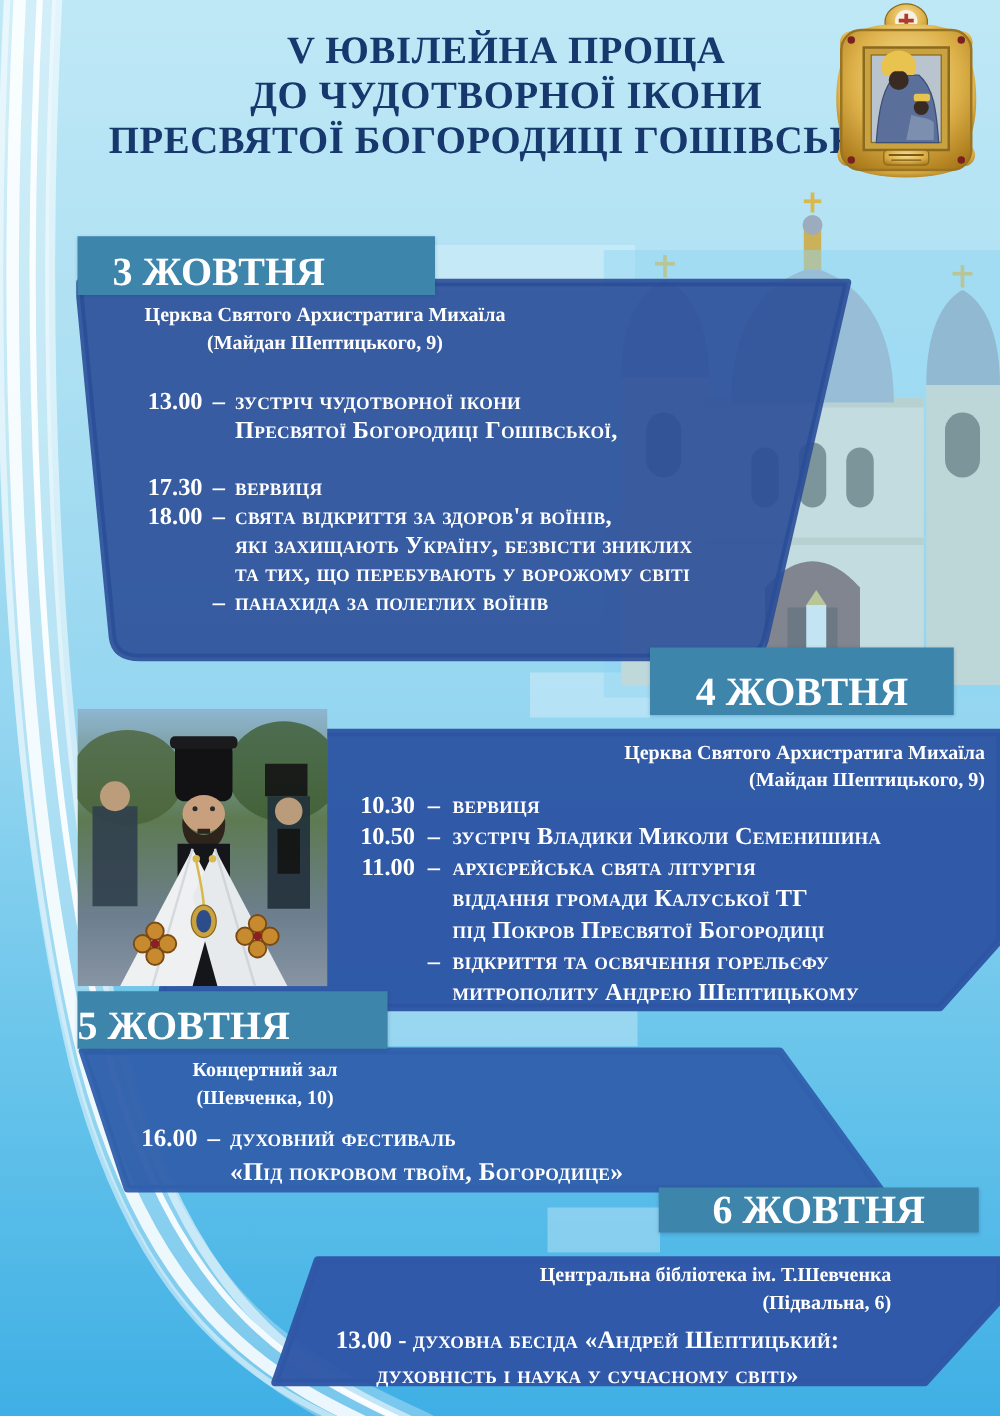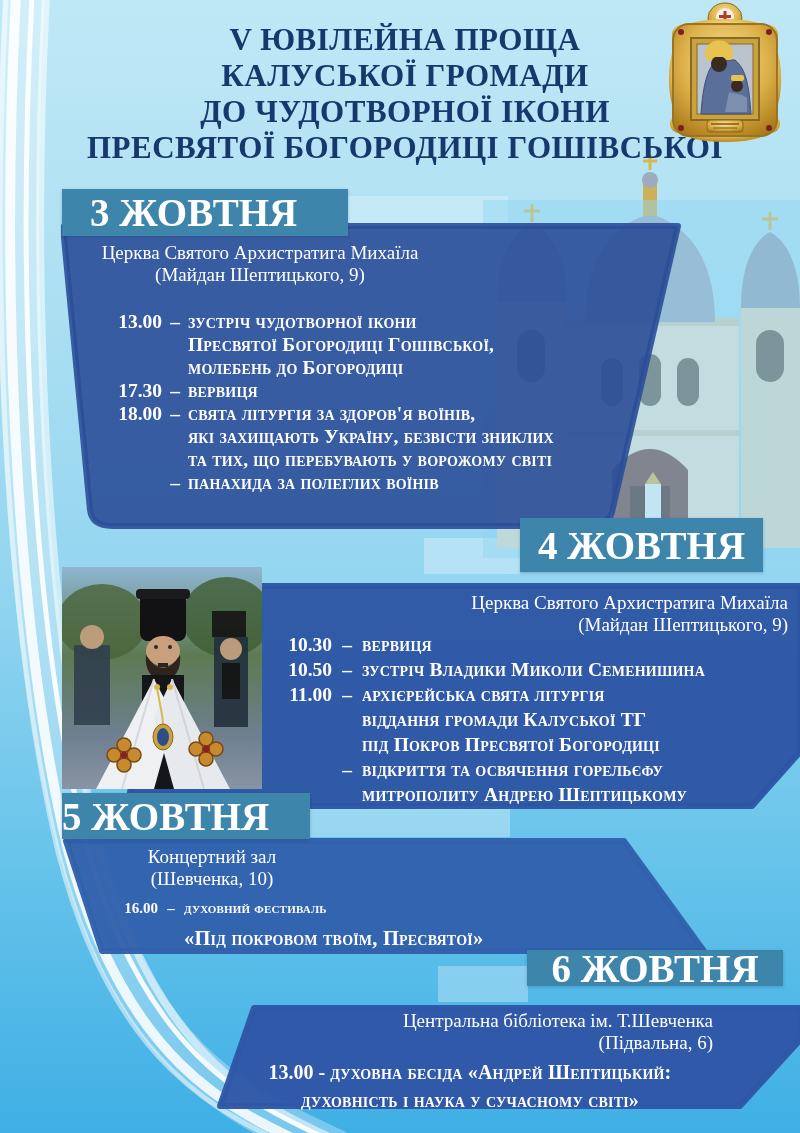--- a/index.html
+++ b/index.html
@@ -7,28 +7,28 @@
     position:relative;width:800px;height:1133px;overflow:hidden;
     font-family:"Liberation Serif","DejaVu Serif",serif;
     background:linear-gradient(180deg,#bfe8f6 0%,#abdff2 28%,#93d5f0 52%,#63c2ea 78%,#3fafe5 100%);
   }
   .artlayer{position:absolute;left:0;top:0;width:800px;height:1133px;z-index:1;}
   .title{
     position:absolute;left:35px;top:22px;width:740px;z-index:3;
     text-align:center;color:#17386d;font-weight:bold;font-size:31px;line-height:36px;letter-spacing:.5px;
   }
   .band{
-    position:absolute;z-index:3;background:#3e85ac;color:#fff;font-weight:bold;font-size:39px;
-    display:flex;align-items:center;box-shadow:0 1px 3px rgba(20,50,90,.25);
+    position:absolute;z-index:3;background:#3e85ac;color:#fff;font-weight:bold;font-size:32px;
+    display:flex;align-items:flex-end;box-shadow:0 1px 3px rgba(20,50,90,.25);
   }
   .band.b3{left:62px;top:189px;width:258px;height:47px;padding-left:28px;}
   .band.b4{left:520px;top:518px;width:243px;height:54px;justify-content:center;}
   .band.b5{left:62px;top:793px;width:248px;height:46px;}
   .band.b6{left:527px;top:950px;width:256px;height:36px;justify-content:center;}
-  .venue{position:absolute;z-index:3;color:#fff;font-weight:normal;font-size:19px;line-height:22px;}
+  .venue{position:absolute;z-index:3;color:#fff;font-weight:bold;font-size:16px;line-height:22px;}
   .v3{left:60px;top:242px;width:400px;text-align:center;}
   .v4{left:418px;top:592px;width:370px;text-align:right;}
   .v5{left:92px;top:846px;width:240px;text-align:center;}
   .v6{left:380px;top:1010px;width:333px;text-align:right;}
   .ln{position:absolute;z-index:3;color:#fff;font-weight:bold;font-size:19.5px;white-space:nowrap;}
   .sc{font-variant:small-caps;letter-spacing:.2px;}
   .tm{display:inline-block;text-align:right;}
   .dsh{display:inline-block;text-align:center;}
   .s3 .tm{width:62px;} .s3 .dsh{width:26px;}
   .s4 .tm{width:64px;} .s4 .dsh{width:30px;}
@@ -92,21 +92,20 @@
     <g stroke-linejoin="round">
       <path d="M64,226 L678,226 L612,512 Q608,526 590,526 L112,526 Q92,526 90,510 L64,238 Z" fill="#2b4e98" fill-opacity="0.90" stroke="#2b4e98" stroke-opacity="0.90" stroke-width="6"></path>
       <path d="M172,586 L800,586 L800,752 L752,806 L128,806 L160,592 Z" fill="#2d55a3" fill-opacity="0.96" stroke="#2d55a3" stroke-opacity="0.96" stroke-width="6"></path>
       <path d="M66,841 L624,841 L704,951 L102,951 Z" fill="#3160ac" fill-opacity="0.96" stroke="#3160ac" stroke-opacity="0.96" stroke-width="6"></path>
       <path d="M254,1008 L800,1008 L800,1040 L740,1106 L220,1106 Z" fill="#2f57a6" fill-opacity="0.97" stroke="#2f57a6" stroke-opacity="0.97" stroke-width="6"></path>
     </g>
   </svg>
 
   <div class="title">
     <div>V ЮВІЛЕЙНА ПРОЩА</div>
-    <div>КАЛУСЬКОЇ ГРОМАДИ</div>
     <div>ДО ЧУДОТВОРНОЇ ІКОНИ</div>
     <div>ПРЕСВЯТОЇ БОГОРОДИЦІ ГОШІВСЬКОЇ</div>
   </div>
 
   <svg class="imglayer" style="left:655px;top:2px" width="140" height="150" viewBox="0 0 140 150" xmlns="http://www.w3.org/2000/svg">
     <defs>
       <radialGradient id="gold" cx="50%" cy="35%" r="75%">
         <stop offset="0%" stop-color="#f9e49a"></stop>
           <stop offset="55%" stop-color="#ddb14a"></stop>
           <stop offset="100%" stop-color="#a87718"></stop>
@@ -145,23 +144,22 @@
 
   <div class="band b3">
       <span>3 ЖОВТНЯ</span>
     </div>
   <div class="venue v3">
     <div>Церква Святого Архистратига Михаїла</div>
     <div>(Майдан Шептицького, 9)</div>
   </div>
   <div class="ln s3" style="left:100px;top:311px"><span class="tm">13.00</span><span class="dsh">–</span><span class="sc">зустріч чудотворної ікони</span></div>
   <div class="ln sc" style="left:188px;top:334px">Пресвятої Богородиці Гошівської,</div>
-  <div class="ln sc" style="left:188px;top:357px">молебень до Богородиці</div>
   <div class="ln s3" style="left:100px;top:380px"><span class="tm">17.30</span><span class="dsh">–</span><span class="sc">вервиця</span></div>
-  <div class="ln s3" style="left:100px;top:403px"><span class="tm">18.00</span><span class="dsh">–</span><span class="sc">свята літургія за здоров'я воїнів,</span></div>
+  <div class="ln s3" style="left:100px;top:403px"><span class="tm">18.00</span><span class="dsh">–</span><span class="sc">свята відкриття за здоров'я воїнів,</span></div>
   <div class="ln sc" style="left:188px;top:426px">які захищають Україну, безвісти зниклих</div>
   <div class="ln sc" style="left:188px;top:449px">та тих, що перебувають у ворожому світі</div>
   <div class="ln s3" style="left:100px;top:472px"><span class="tm"></span><span class="dsh">–</span><span class="sc">панахида за полеглих воїнів</span></div>
 
   <div class="band b4">
       <span>4 ЖОВТНЯ</span>
     </div>
   <div class="venue v4">
     <div>Церква Святого Архистратига Михаїла</div>
     <div>(Майдан Шептицького, 9)</div>
@@ -225,22 +223,22 @@
     <ellipse cx="101" cy="170" rx="6" ry="9" fill="#2d4d8a"></ellipse>
   </svg>
 
   <div class="band b5">
       <span>5 ЖОВТНЯ</span>
     </div>
   <div class="venue v5">
     <div>Концертний зал</div>
     <div>(Шевченка, 10)</div>
   </div>
-  <div class="ln s5" style="left:98px;top:900px;font-size:15px"><span class="tm">16.00</span><span class="dsh">–</span><span class="sc">духовний фестиваль</span></div>
-  <div class="ln sc" style="left:184px;top:927px;font-size:20.5px">«Під покровом твоїм, Пресвятої»</div>
+  <div class="ln s5" style="left:98px;top:900px;font-size:20px"><span class="tm">16.00</span><span class="dsh">–</span><span class="sc">духовний фестиваль</span></div>
+  <div class="ln sc" style="left:184px;top:927px;font-size:20.5px">«Під покровом твоїм, Богородице»</div>
 
   <div class="band b6">
       <span>6 ЖОВТНЯ</span>
     </div>
   <div class="venue v6">
     <div>Центральна бібліотека ім. Т.Шевченка</div>
     <div>(Підвальна, 6)</div>
   </div>
   <div class="ctr6">
     <div><span>13.00</span> <span>-</span> <span class="sc">духовна бесіда «Андрей Шептицький:</span></div>

